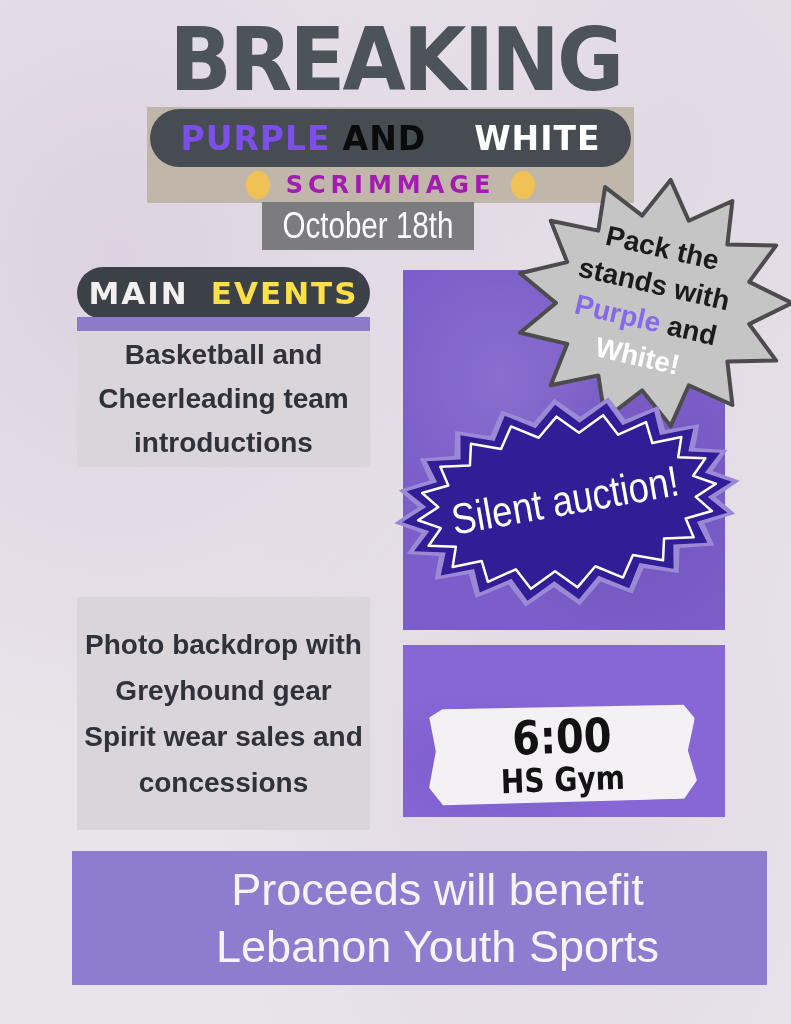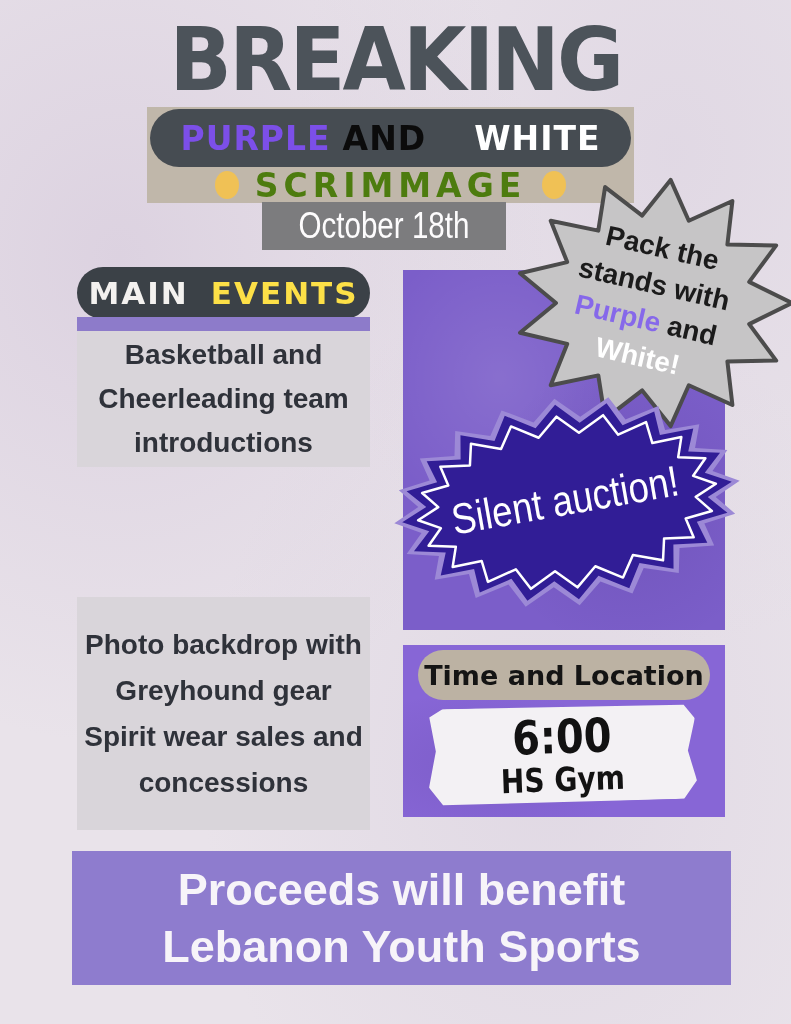--- a/index.html
+++ b/index.html
@@ -30,25 +30,25 @@
     background:#464c52;display:flex;align-items:center;justify-content:center;gap:12px;
     font-family:"DejaVu Sans",sans-serif;font-weight:bold;font-size:33px;letter-spacing:1px;
   }
   .w-purple{color:#7c4fe8;} .w-black{color:#0b0b0b;} .w-white{color:#ffffff;margin-left:36px;}
   .scrim-row{
     left:147px;top:169px;width:487px;height:32px;
     display:flex;align-items:center;justify-content:center;gap:16px;
   }
   .dot{width:24px;height:28px;border-radius:50%;background:#f0c155;}
   .scrim-text{
-    font-family:"DejaVu Sans",sans-serif;font-weight:bold;font-size:33px;
-    letter-spacing:5px;color:#4d7c0f;
+    font-family:"DejaVu Sans",sans-serif;font-weight:bold;font-size:24px;
+    letter-spacing:5px;color:#a21caf;
   }
   .date-bar{
-    left:262px;top:202px;width:244px;height:48px;background:#7c7c7e;
+    left:262px;top:202px;width:212px;height:48px;background:#7c7c7e;
     display:flex;align-items:center;justify-content:center;
   }
   .date-bar span{
     color:#fdfcfd;font-size:37px;font-weight:400;
     transform:scaleX(.8);white-space:nowrap;
   }
 
   
   .me-pill{
     left:77px;top:267px;width:293px;height:52px;border-radius:26px;
@@ -124,21 +124,21 @@
   }
   .tape .place{
     font-family:"DejaVu Sans",sans-serif;font-weight:bold;font-size:33px;line-height:36px;
     color:#121212;transform:scaleX(.85);
   }
 
   
   .footer{
     left:72px;top:851px;width:659px;height:134px;background:#8e7cce;
     display:flex;flex-direction:column;align-items:center;justify-content:center;
-    color:#f7f4f9;font-size:45px;line-height:57px;font-weight:700;text-align:center;
+    color:#f7f4f9;font-size:45px;line-height:57px;font-weight:400;text-align:center;padding-left:36px;
   }
 </style>
 </head>
 <body>
 
 <div class="poster">
 
   <h1 class="abs headline">BREAKING NEWS</h1>
 
   <div class="abs banner-tan"></div>
@@ -182,21 +182,20 @@
   <svg class="abs seal-svg" width="352" height="212" viewBox="0 0 352 212">
     <polygon fill="#9c89d6" points="350.0,106.0 324.2,119.1 341.5,138.1 309.7,144.1 316.8,167.1 282.1,165.4 278.3,190.1 244.1,180.8 229.8,204.9 199.5,189.0 176.0,210.0 152.5,189.0 122.2,204.9 107.9,180.8 73.7,190.1 69.9,165.4 35.2,167.1 42.3,144.1 10.5,138.1 27.8,119.1 2.0,106.0 27.8,92.9 10.5,73.9 42.3,67.9 35.2,44.9 69.9,46.6 73.7,21.9 107.9,31.2 122.2,7.1 152.5,23.0 176.0,2.0 199.5,23.0 229.8,7.1 244.1,31.2 278.3,21.9 282.1,46.6 316.8,44.9 309.7,67.9 341.5,73.9 324.2,92.9"></polygon>
     <polygon fill="#311d96" points="342.0,106.0 316.3,118.2 333.9,136.3 302.5,141.4 310.3,163.6 276.4,161.2 273.6,185.3 240.5,175.5 227.3,199.2 198.2,183.0 176.0,204.0 153.8,183.0 124.7,199.2 111.5,175.5 78.4,185.3 75.6,161.2 41.7,163.6 49.5,141.4 18.1,136.3 35.7,118.2 10.0,106.0 35.7,93.8 18.1,75.7 49.5,70.6 41.7,48.4 75.6,50.8 78.4,26.7 111.5,36.5 124.7,12.8 153.8,29.0 176.0,8.0 198.2,29.0 227.3,12.8 240.5,36.5 273.6,26.7 276.4,50.8 310.3,48.4 302.5,70.6 333.9,75.7 316.3,93.8"></polygon>
     <polygon fill="none" stroke="#ffffff" stroke-width="2.5" stroke-linejoin="round" points="326.0,106.0 304.4,116.6 318.7,132.6 291.8,136.9 297.4,156.5 267.9,154.1 264.2,175.6 235.0,166.6 222.4,187.8 196.3,173.2 176.0,192.0 155.7,173.2 129.6,187.8 117.0,166.6 87.8,175.6 84.1,154.1 54.6,156.5 60.2,136.9 33.3,132.6 47.6,116.6 26.0,106.0 47.6,95.4 33.3,79.4 60.2,75.1 54.6,55.5 84.1,57.9 87.8,36.4 117.0,45.4 129.6,24.2 155.7,38.8 176.0,20.0 196.3,38.8 222.4,24.2 235.0,45.4 264.2,36.4 267.9,57.9 297.4,55.5 291.8,75.1 318.7,79.4 304.4,95.4"></polygon>
   </svg>
   <div class="abs seal-text">
     <span>Silent auction!</span>
   </div>
 
   <div class="abs tl-panel"></div>
-  <div class="abs tl-pill">Time and Location</div>
   <div class="abs tape">
     <span class="time">6:00</span>
     <span class="place">HS Gym</span>
   </div>
 
   <div class="abs footer">
     <span>Proceeds will benefit</span>
     <span>Lebanon Youth Sports</span>
   </div>
 

